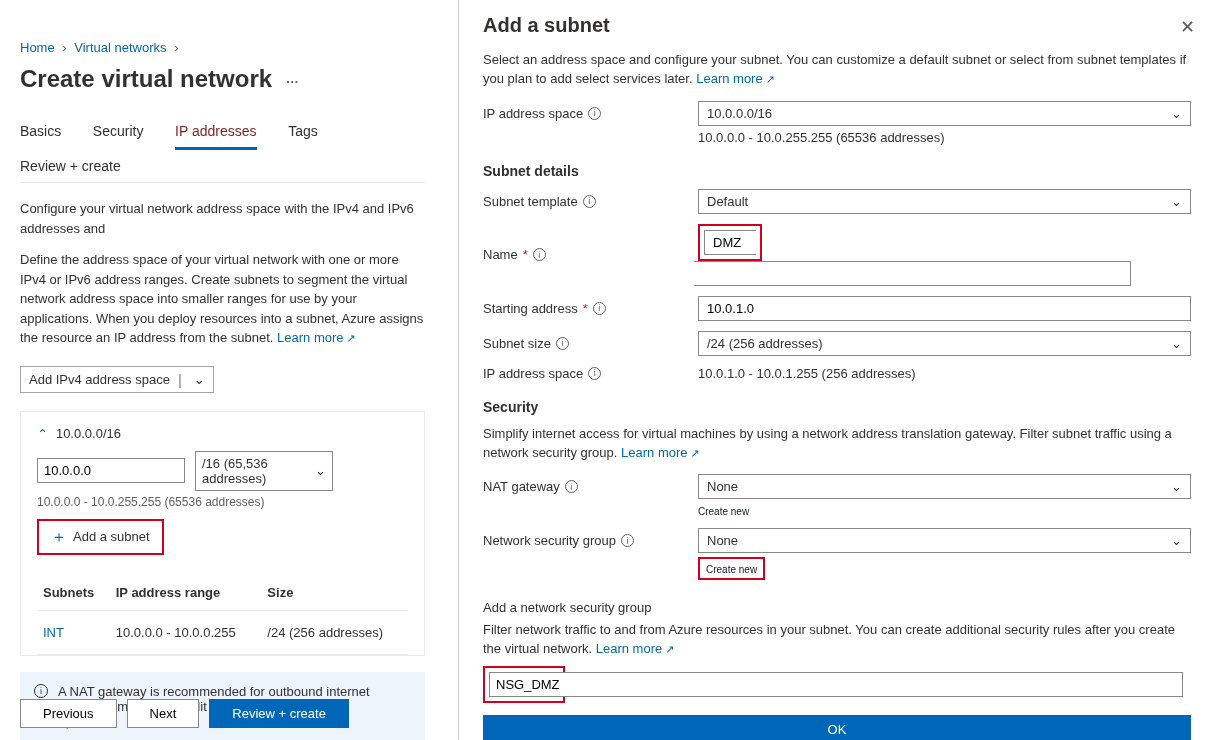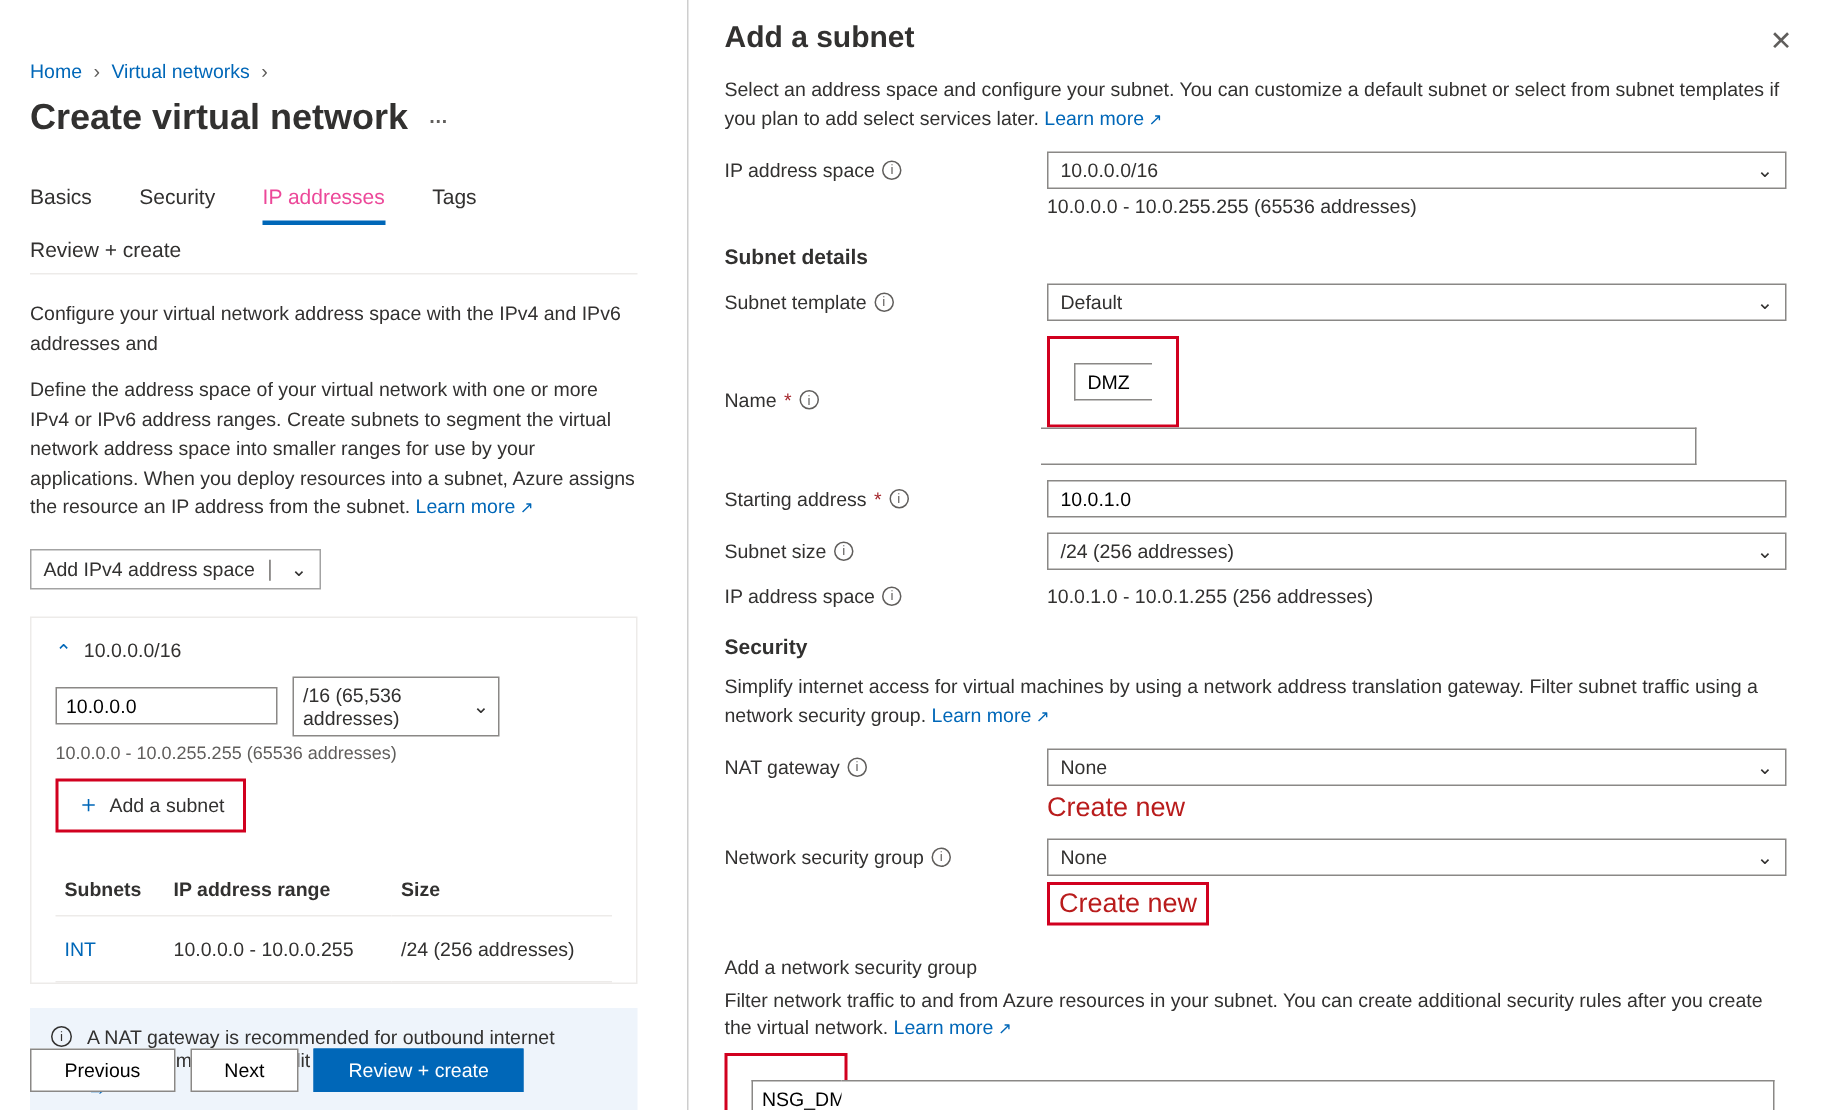--- a/index.html
+++ b/index.html
@@ -17,21 +17,21 @@
   .link-ext::after { content: " ↗"; font-size: 11px; }
 
   
   .page { padding: 8px 20px; width: 445px; }
   .breadcrumbs { font-size: 13px; color: #0067b8; padding: 4px 0 10px; margin-top: 28px; }
   .breadcrumbs .sep { color: #605e5c; margin: 0 4px; }
   h1.page-title { font-size: 24px; font-weight: 600; color: #323130; display: inline-block; }
   .page-title-dots { color: #605e5c; margin-left: 10px; position: relative; top: -4px; font-weight: bold; letter-spacing: 2px;}
   .tabs { margin-top: 22px; border-bottom: 1px solid #edebe9; }
   .tabs .tab { display: inline-block; padding: 8px 0; margin-right: 28px; font-size: 14px; color: #323130; cursor: pointer; }
-  .tabs .tab.active { border-bottom: 3px solid #0067b8; color: #ec4899; font-weight: 400; }
+  .tabs .tab.active { border-bottom: 3px solid #0067b8; color: #7f1d1d; font-weight: 400; }
   .desc { margin-top: 16px; font-size: 13px; line-height: 1.5; color: #323130; }
   .desc p { margin-bottom: 12px; }
 
   .dd-button {
     display: inline-flex; align-items: center;
     border: 1px solid #a3a3a3; padding: 4px 8px; margin-top: 6px;
     font-size: 13px; cursor: pointer; background: #fff;
   }
   .dd-button .div { color: #8a8886; margin: 0 8px; font-size: 15px;}
   .dd-button .chev { margin-left: 4px; }
@@ -71,31 +71,31 @@
   .panel .intro { font-size:13px; line-height:1.45; margin-bottom:12px;}
   .form-row { display:flex; align-items:center; margin-bottom:10px;}
   .form-row .lbl { width: 215px; font-size:13px; display:flex; align-items:center; gap:5px;}
   .form-row .lbl .req { color:#a4262c;}
   .form-row .ctrl { flex:1; }
   .form-row .ctrl input.txt { width:100%; border:1px solid #8a8886; padding:4px 8px; font-size:13px;}
   .form-row .ctrl .sel-full { width:100%; border:1px solid #8a8886; padding:4px 8px; font-size:13px; display:flex; justify-content:space-between; align-items:center; background:#fff;}
   .form-row .static { font-size:13px; padding-left:0;}
   .sub-hint { margin-left:215px; font-size:13px; color:#323130; margin-top:-6px; margin-bottom:14px;}
   .sub-link { margin-left:215px; margin-top:-6px; margin-bottom:10px;}
-  .sub-link a { color:#b91c1c; font-size:18px;}
+  .sub-link a { color:#0f172a; font-size:10px;}
   h3.section { font-size:14px; font-weight:600; margin-top:18px; margin-bottom:10px;}
   .info-i { width:13px; height:13px; border:1px solid #605e5c; border-radius:50%; display:inline-flex; align-items:center; justify-content:center; font-size:9px; color:#605e5c;}
 
   .nsg-box { margin-top:10px; padding:10px 0;}
   .nsg-box .nsg-title { font-size:13px; margin-bottom:6px;}
   .nsg-box .nsg-desc { font-size:13px; line-height:1.4; margin-bottom:8px;}
   .nsg-input-wrap input { width:100%; border:1px solid #8a8886; padding:4px 8px; font-size:13px;}
   .panel-footer { display:flex; gap:10px; margin-top:12px;flex-direction:column;}
   .chev-up { display:inline-block; transform: rotate(180deg);}
-  .red-tight { border:2px solid #d1001f; padding:16px; display:inline-block;}
+  .red-tight { border:2px solid #d1001f; padding:4px; display:inline-block;}
 </style>
 </head>
 <body>
 
 <div class="page">
   <div class="breadcrumbs">
     <a>Home</a>
     <span class="sep">›</span>
     <a>Virtual networks</a>
     <span class="sep">›</span>

